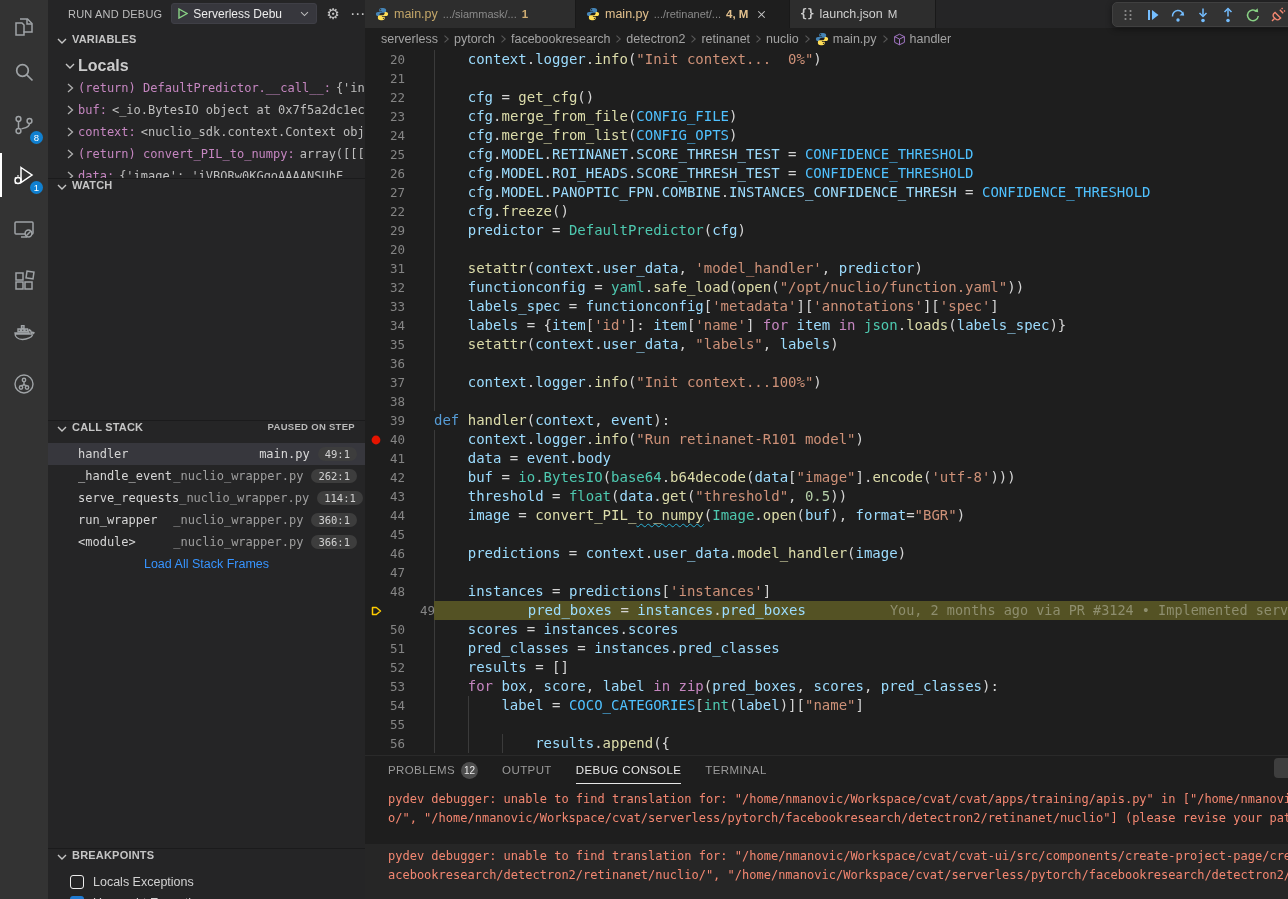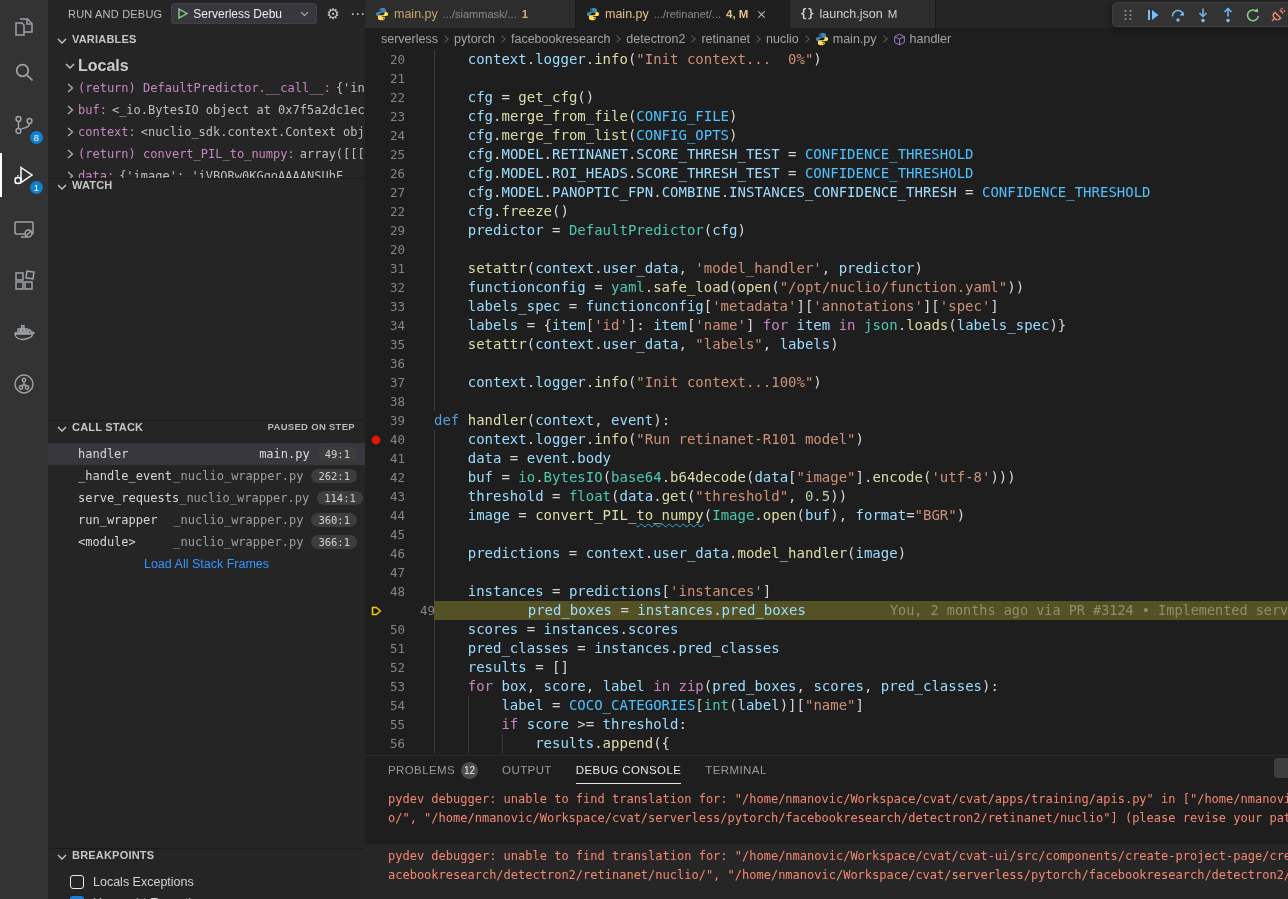--- a/index.html
+++ b/index.html
@@ -440,21 +440,21 @@
           <div class="line"><span class="lg"></span><span class="ln">47</span><span class="lc"></span></div>
           <div class="line"><span class="lg"></span><span class="ln">48</span><span class="lc"><span class="tk-p">    </span><span class="tk-v">instances</span><span class="tk-p"> = </span><span class="tk-v">predictions</span><span class="tk-p">[</span><span class="tk-s">'instances'</span><span class="tk-p">]</span></span></div>
           <div class="line cur"><span class="lg"><svg viewBox="0 0 12 12">
                 <path d="M2.5 2.5h3.8l4.2 3.5-4.2 3.5H2.5z" fill="none" stroke="#ffcc00" stroke-width="1.5" stroke-linejoin="round"></path>
               </svg></span><span class="ln">49</span><span class="lc"><span class="tk-p">    </span><span class="tk-v">pred_boxes</span><span class="tk-p"> = </span><span class="tk-v">instances</span><span class="tk-p">.</span><span class="tk-v">pred_boxes</span></span><span class="blame">You, 2 months ago via PR #3124 • Implemented serverless fu</span></div>
           <div class="line"><span class="lg"></span><span class="ln">50</span><span class="lc"><span class="tk-p">    </span><span class="tk-v">scores</span><span class="tk-p"> = </span><span class="tk-v">instances</span><span class="tk-p">.</span><span class="tk-v">scores</span></span></div>
           <div class="line"><span class="lg"></span><span class="ln">51</span><span class="lc"><span class="tk-p">    </span><span class="tk-v">pred_classes</span><span class="tk-p"> = </span><span class="tk-v">instances</span><span class="tk-p">.</span><span class="tk-v">pred_classes</span></span></div>
           <div class="line"><span class="lg"></span><span class="ln">52</span><span class="lc"><span class="tk-p">    </span><span class="tk-v">results</span><span class="tk-p"> = []</span></span></div>
           <div class="line"><span class="lg"></span><span class="ln">53</span><span class="lc"><span class="tk-p">    </span><span class="tk-k">for</span><span class="tk-p"> </span><span class="tk-v">box</span><span class="tk-p">, </span><span class="tk-v">score</span><span class="tk-p">, </span><span class="tk-v">label</span><span class="tk-p"> </span><span class="tk-k">in</span><span class="tk-p"> </span><span class="tk-k">zip</span><span class="tk-p">(</span><span class="tk-v">pred_boxes</span><span class="tk-p">, </span><span class="tk-v">scores</span><span class="tk-p">, </span><span class="tk-v">pred_classes</span><span class="tk-p">):</span></span></div>
           <div class="line"><span class="lg"></span><span class="ln">54</span><span class="lc"><span class="tk-p">        </span><span class="tk-v">label</span><span class="tk-p"> = </span><span class="tk-C">COCO_CATEGORIES</span><span class="tk-p">[</span><span class="tk-c">int</span><span class="tk-p">(</span><span class="tk-v">label</span><span class="tk-p">)][</span><span class="tk-s">"name"</span><span class="tk-p">]</span></span></div>
-          <div class="line"><span class="lg"></span><span class="ln">55</span><span class="lc"><span class="tk-p">        </span><span class="tk-k">if</span><span class="tk-p"> </span><span class="tk-v">score</span><span class="tk-p"> &gt;= </span><span class="tk-v">threshold</span><span class="tk-p">:</span></span></div>
+          <div class="line"><span class="lg"></span><span class="ln">55</span></div>
           <div class="line"><span class="lg"></span><span class="ln">56</span><span class="lc"><span class="tk-p">            </span><span class="tk-v">results</span><span class="tk-p">.</span><span class="tk-f">append</span><span class="tk-p">({</span></span></div>
         </div>
     </div>
   </div>
 
   <div class="dbgbar">
     <svg viewBox="0 0 16 16">
       <g fill="#8f8f8f">
           <circle cx="5.5" cy="4" r="1.1"></circle>
           <circle cx="10.5" cy="4" r="1.1"></circle>

